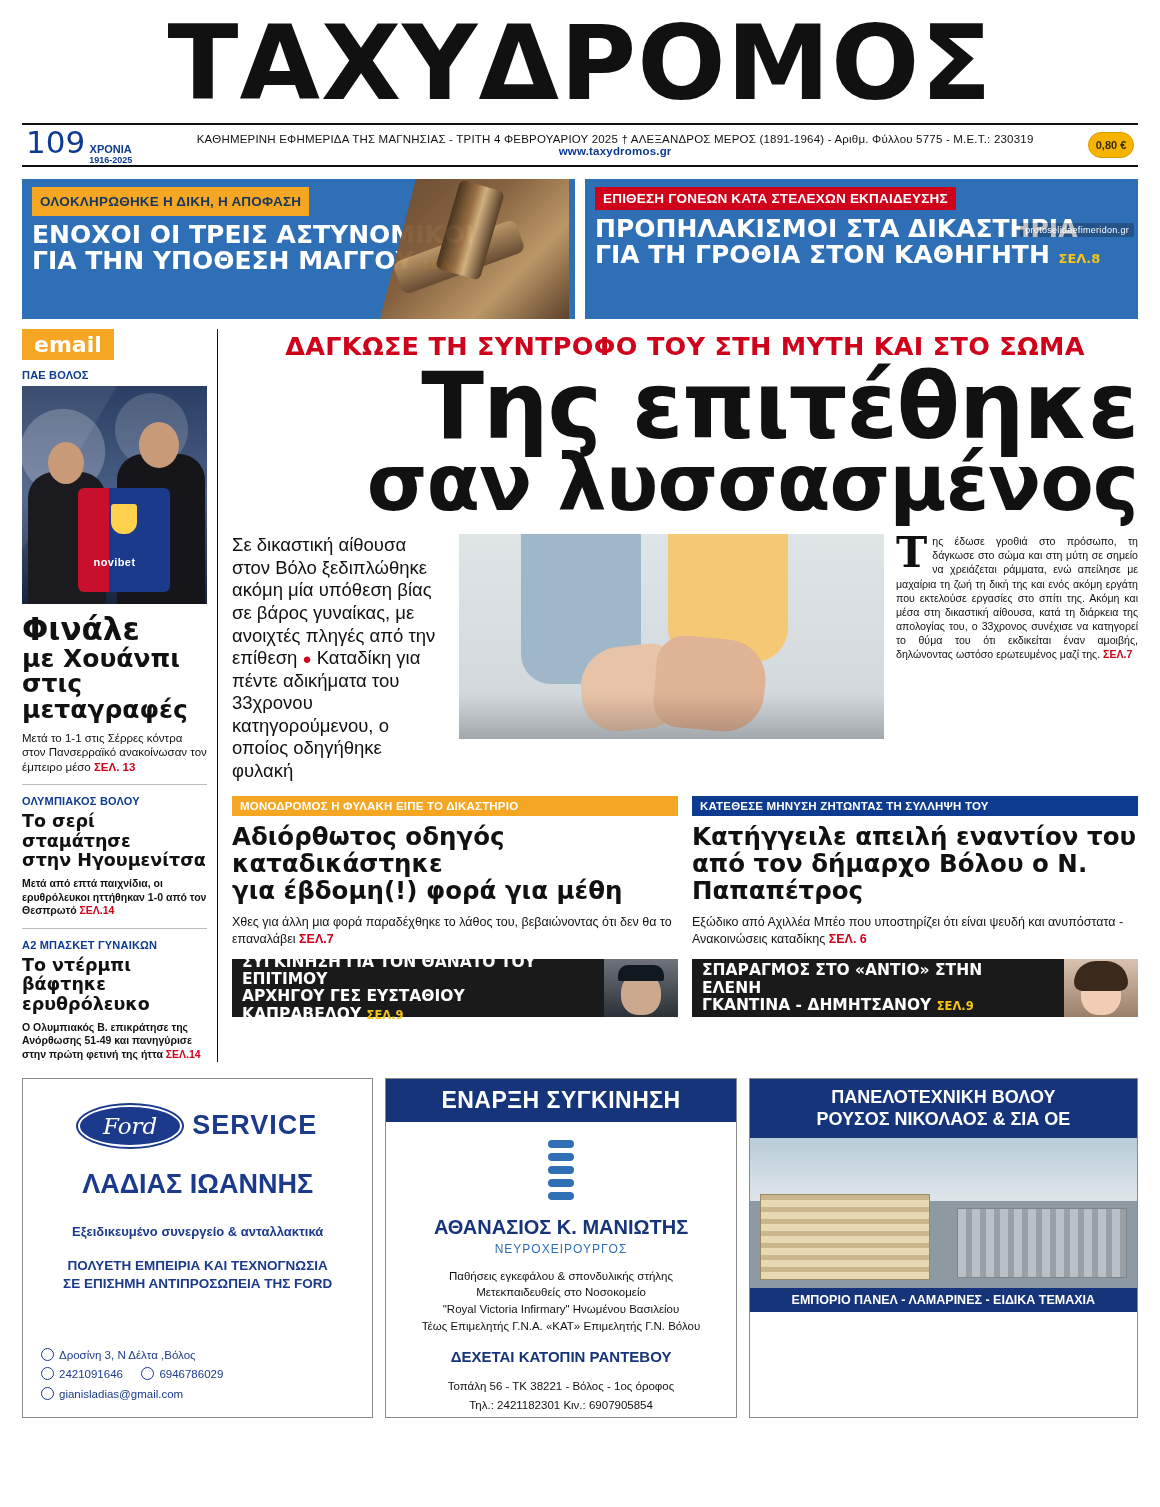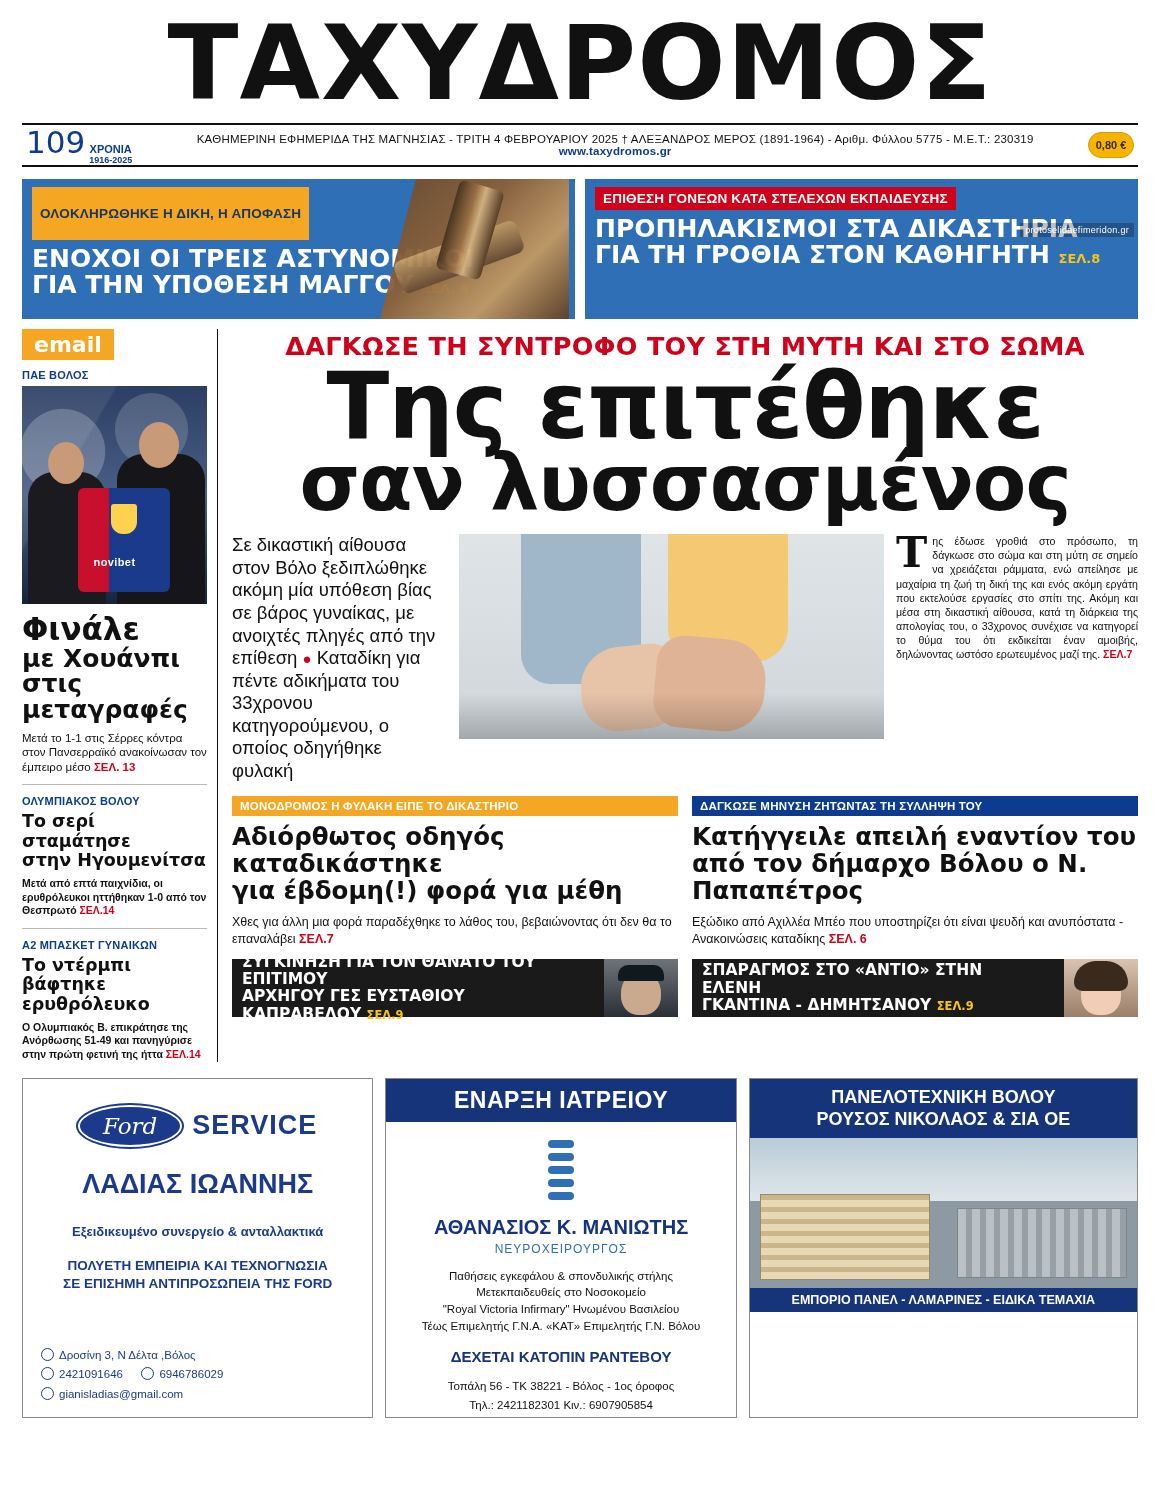--- a/index.html
+++ b/index.html
@@ -69,21 +69,21 @@
 
   
   .teasers { display:flex; gap:10px; margin:12px 22px 0 22px; }
   .teaser { flex:1; position:relative; overflow:hidden; height:140px; }
   .teaser.left { background:#2f6fb5; }
   .teaser.right { background:#2f6fb5; }
   .kicker {
     font-size:13.5px; font-weight:bold; color:#fff; letter-spacing:0.2px;
     padding:6px 10px 4px 10px;
   }
-  .teaser.left .kicker { background:#f5a623; color:#17365d; display:inline-block; padding:19px 8px; margin:8px 0 0 10px;}
+  .teaser.left .kicker { background:#f5a623; color:#17365d; display:inline-block; padding:7px 8px; margin:8px 0 0 10px;}
   .teaser.right .kicker { background:#d0021b; color:#fff; display:inline-block; padding:4px 8px; margin:8px 0 0 10px;}
   .teaser h2 {
     margin:6px 10px 0 10px;
     font-size:25px; line-height:1.06; color:#fff; font-weight:bold;
     font-family:"DejaVu Sans", sans-serif;
   }
   .teaser .sel { color:#f5c518; font-size:13px; font-weight:bold; }
   .gavel {
     position:absolute; right:6px; top:-4px; width:190px; height:148px;
     background:linear-gradient(135deg,#6b4a2d 0%,#8b6039 40%,#c49a63 70%,#5b3d22 100%);
@@ -174,21 +174,21 @@
   .rail p.tiny { font-size:10.5px; line-height:1.3; margin:6px 0 0 0; font-weight:bold;}
 
   
   .main { flex:1; padding-left:14px; }
   .overline {
     color:#d0021b; font-size:25.5px; font-weight:bold; letter-spacing:0.3px;
     text-align:center; margin:2px 0 2px 0;
     font-family:"DejaVu Sans", sans-serif;
   }
   .headline {
-    text-align:center; font-family:"DejaVu Sans", sans-serif;
+    text-align:right; font-family:"DejaVu Sans", sans-serif;
     font-weight:bold; line-height:0.95; letter-spacing:-1px;
   }
   .headline .l1 { font-size:92px; display:block; }
   .headline .l2 { font-size:78px; display:block; margin-top:-4px;}
 
   .triple { display:flex; margin-top:14px; gap:12px; }
   .lead {
     width:215px; font-size:18.5px; line-height:1.22; color:#111;
   }
   .lead .bullet { color:#d0021b; font-size:15px; }
@@ -471,21 +471,21 @@
           <h3>
             <span>Αδιόρθωτος οδηγός καταδικάστηκε</span><br>
             <span>για έβδομη(!) φορά για μέθη</span>
           </h3>
           <p>
             <span>Χθες για άλλη μια φορά παραδέχθηκε το λάθος του, βεβαιώνοντας ότι δεν θα το επαναλάβει</span>
             <span class="sel-red">ΣΕΛ.7</span>
           </p>
         </div>
         <div class="sub two">
-          <span class="tag">ΔΑΓΚΩΣΕ ΜΗΝΥΣΗ ΖΗΤΩΝΤΑΣ ΤΗ ΣΥΛΛΗΨΗ ΤΟΥ</span>
+          <span class="tag">ΚΑΤΕΘΕΣΕ ΜΗΝΥΣΗ ΖΗΤΩΝΤΑΣ ΤΗ ΣΥΛΛΗΨΗ ΤΟΥ</span>
           <h3>
             <span>Κατήγγειλε απειλή εναντίον του</span><br>
             <span>από τον δήμαρχο Βόλου ο Ν. Παπαπέτρος</span>
           </h3>
           <p>
             <span>Εξώδικο από Αχιλλέα Μπέο που υποστηρίζει ότι είναι ψευδή και ανυπόστατα - Ανακοινώσεις καταδίκης</span>
             <span class="sel-red">ΣΕΛ. 6</span>
           </p>
         </div>
       </div>
@@ -539,21 +539,21 @@
           <span class="gap"></span>
           <span class="ic"></span><span>6946786029</span>
         </div>
         <div>
           <span class="ic"></span><span>gianisladias@gmail.com</span>
         </div>
       </div>
     </div>
 
     <div class="ad a2">
-      <div class="band">ΕΝΑΡΞΗ ΙΑΤΡΕΙΟΥ</div>
+      <div class="band">ΕΝΑΡΞΗ ΣΥΓΚΙΝΗΣΗ</div>
       <div class="spine">
         <i style="top:0"></i>
           <i style="top:13px"></i>
           <i style="top:26px"></i>
           <i style="top:39px"></i>
           <i style="top:52px"></i>
       </div>
       <h3>ΑΘΑΝΑΣΙΟΣ Κ. ΜΑΝΙΩΤΗΣ</h3>
       <div class="sub2">ΝΕΥΡΟΧΕΙΡΟΥΡΓΟΣ</div>
       <p class="l">

